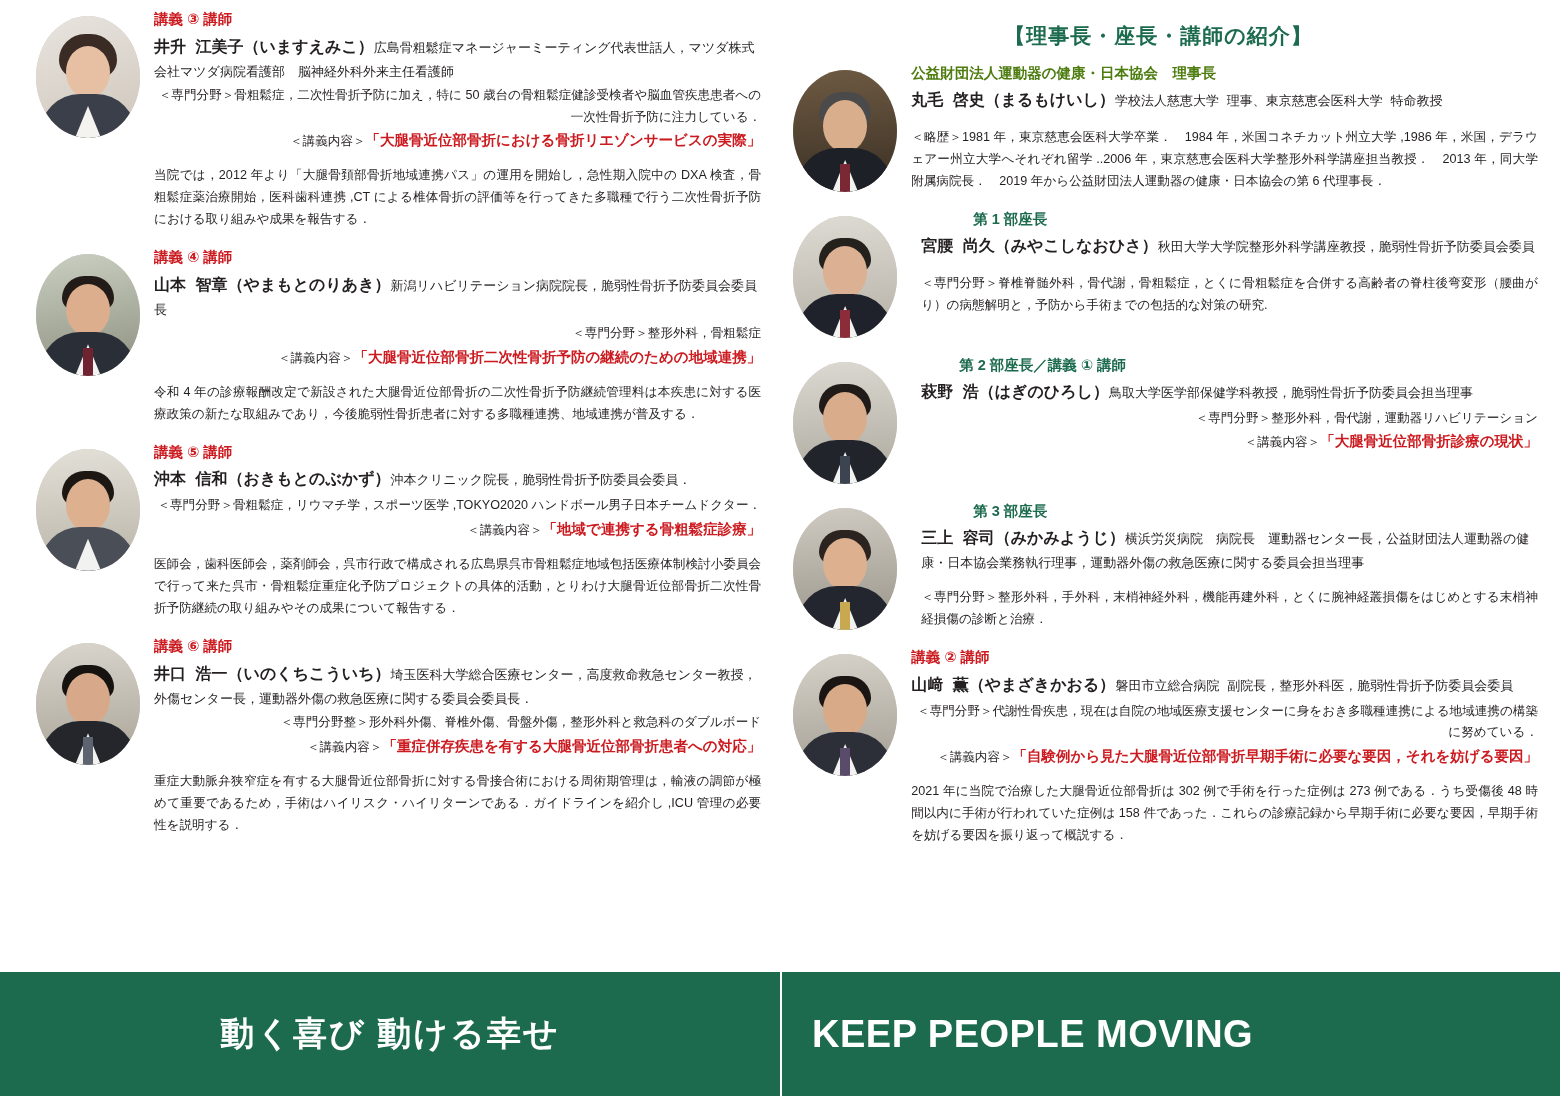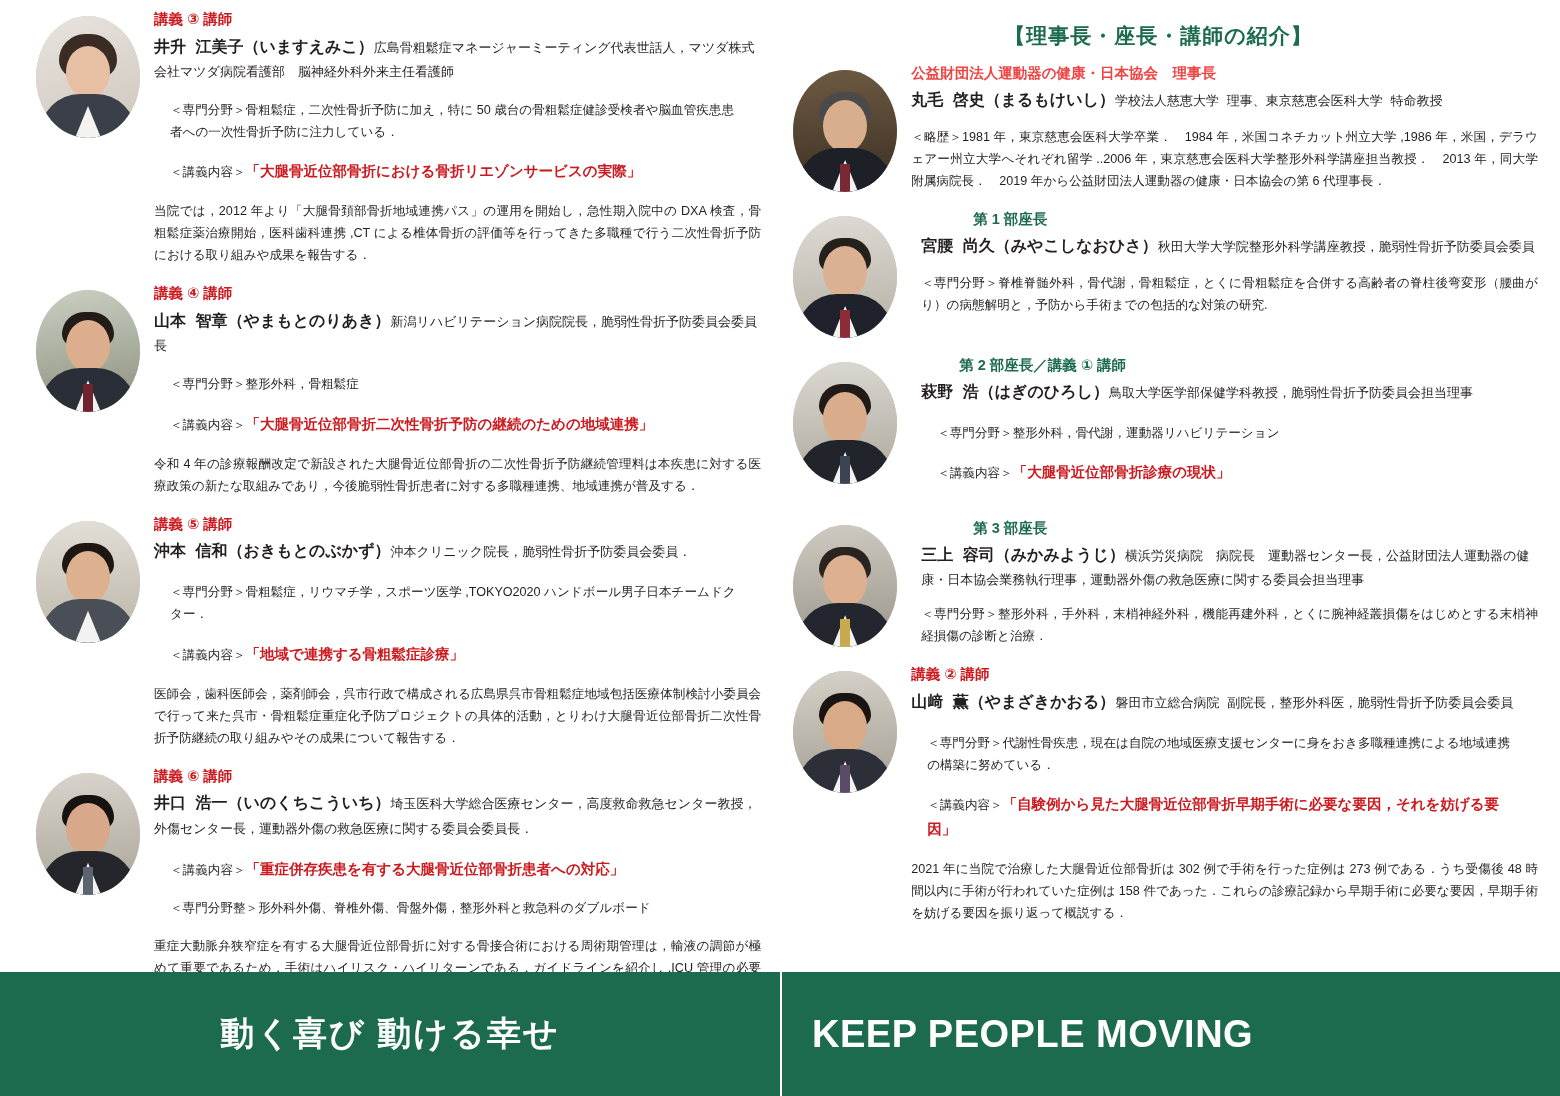--- a/index.html
+++ b/index.html
@@ -119,41 +119,42 @@
   .role-tag {
     color: #1d6b4f;
     font-weight: bold;
     font-size: 14.5px;
     margin-bottom: 4px;
     line-height: 1.35;
     margin-left: 48px;
   }
   .role-tag.indent { padding-left: 14px; }
   .org {
-    color: #ef4444;
+    color: #4d7c0f;
     font-weight: bold;
     font-size: 14.5px;
     margin-bottom: 4px;
     line-height: 1.35;
   }
   .name-line {
     font-size: 13px;
     line-height: 1.7;
     margin-bottom: 1px;
     font-family: Liberation Mono, monospace;
   }
   .name-line .nm {
     font-size: 16px;
     font-weight: bold;
   }
   .name-line.indent { padding-left: 10px; }
   .line {
     font-size: 12.6px;
     line-height: 1.72;
-    margin: 16px;
+    margin: 0;
+    text-align: right;
   }
   .line.indent { padding-left: 10px; }
   .title-quote {
     color: #cc1b20;
     font-weight: bold;
     font-size: 14.5px;
   }
   .body-text {
     font-size: 12.6px;
     line-height: 1.75;
@@ -268,22 +269,22 @@
             <div class="hair" style="background:#15120f;"></div>
             <div class="head" style="background:#d7a98a;"></div>
             <div class="body" style="background:#24262c;"></div>
             <div class="shirt"></div>
             <div class="tie" style="background:#5d6470;"></div>
           </div>
         </div>
         <div class="txt">
           <div class="lecture-tag">講義 ⑥ 講師</div>
           <div class="name-line"><span class="nm">井口 浩一（いのくちこういち）</span><span>埼玉医科大学総合医療センター，高度救命救急センター教授，外傷センター長，運動器外傷の救急医療に関する委員会委員長．</span></div>
+          <div class="line">＜専門分野整＞形外科外傷、脊椎外傷、骨盤外傷，整形外科と救急科のダブルボード</div>
           <div class="line"><span>＜講義内容＞</span><span class="title-quote">「重症併存疾患を有する大腿骨近位部骨折患者への対応」</span></div>
-          <div class="line">＜専門分野整＞形外科外傷、脊椎外傷、骨盤外傷，整形外科と救急科のダブルボード</div>
           <div class="body-text">重症大動脈弁狭窄症を有する大腿骨近位部骨折に対する骨接合術における周術期管理は，輸液の調節が極めて重要であるため，手術はハイリスク・ハイリターンである．ガイドラインを紹介し ,ICU 管理の必要性を説明する．</div>
         </div>
       </div>
 
     </div>
 
     <div class="col-right">
 
       <div class="right-title">【理事長・座長・講師の紹介】</div>
 

